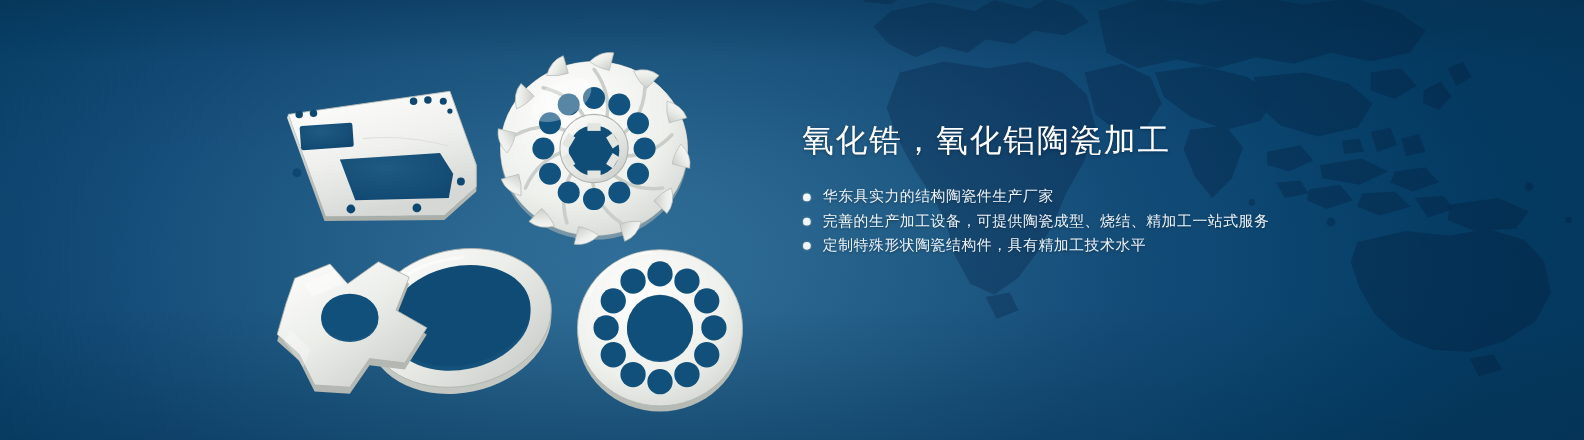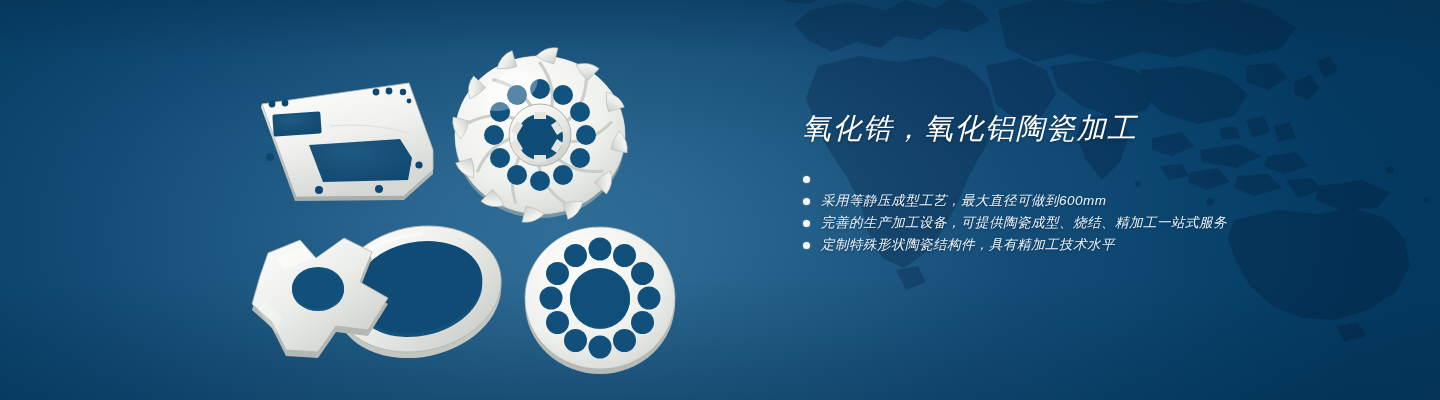--- a/index.html
+++ b/index.html
@@ -68,24 +68,23 @@
     left: 0;
     top: 0;
     width: 720px;
     height: 400px;
   }
   .products svg { display: block; width: 100%; height: 100%; }
 
   
   .copy {
     position: absolute;
-    left: 802px;
+    left: 729px;
     top: 108px;
     width: 620px;
-    font-style: italic;
   }
   .headline {
     font-size: 29px;
     line-height: 40px;
     color: #ffffff;
     letter-spacing: 1.5px;
     font-weight: 400;
     margin: 0 0 20px 0;
     text-shadow: 0 1px 3px rgba(0,20,40,0.45);
     white-space: nowrap;
@@ -366,24 +365,21 @@
       </g>
     </svg>
   </div>
 
   <div class="copy">
     <h1 class="headline">氧化锆，氧化铝陶瓷加工</h1>
 
     <ul class="bullets">
       <li class="bullet">
         <span class="dot"></span>
-      </li>
-      <li class="bullet">
-        <span class="dot"></span>
-        <span class="bullet-text">采用等静压成型工艺，最大直径可做到600mm</span>
+        <span class="bullet-text">华东具实力的结构陶瓷件生产厂家</span>
       </li>
       <li class="bullet">
         <span class="dot"></span>
         <span class="bullet-text">完善的生产加工设备，可提供陶瓷成型、烧结、精加工一站式服务</span>
       </li>
       <li class="bullet">
         <span class="dot"></span>
         <span class="bullet-text">定制特殊形状陶瓷结构件，具有精加工技术水平</span>
       </li>
     </ul>

